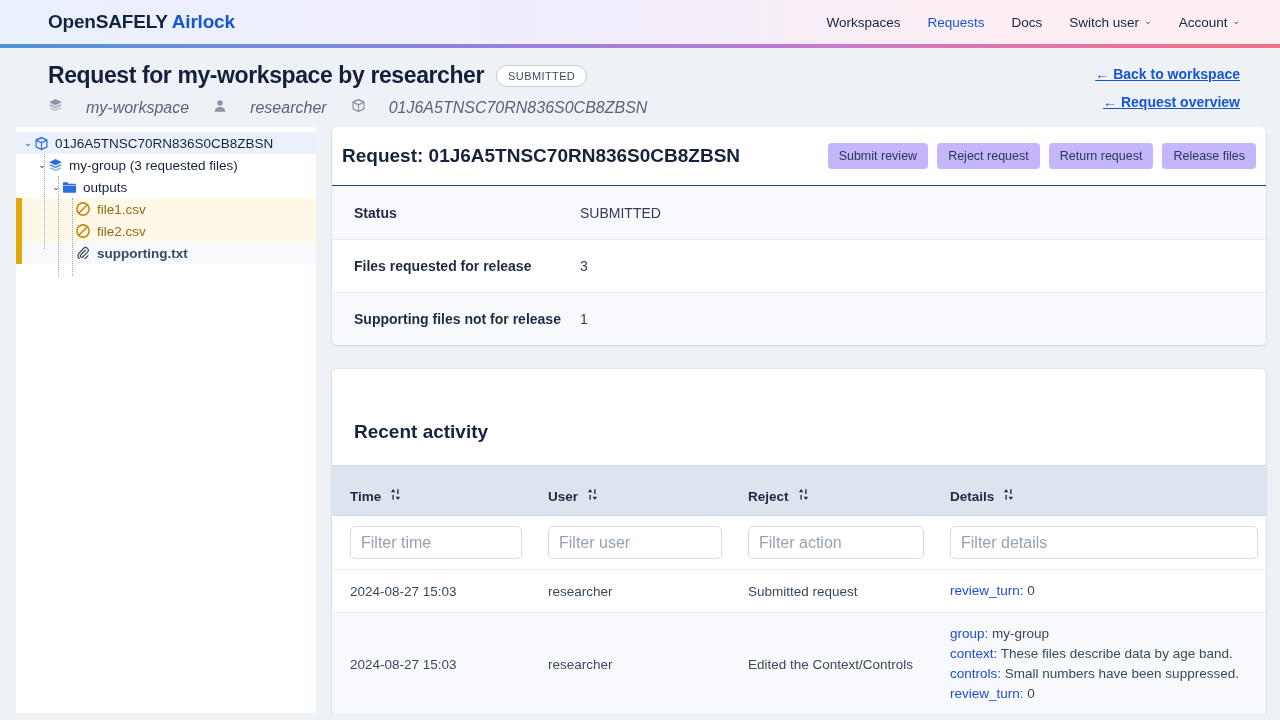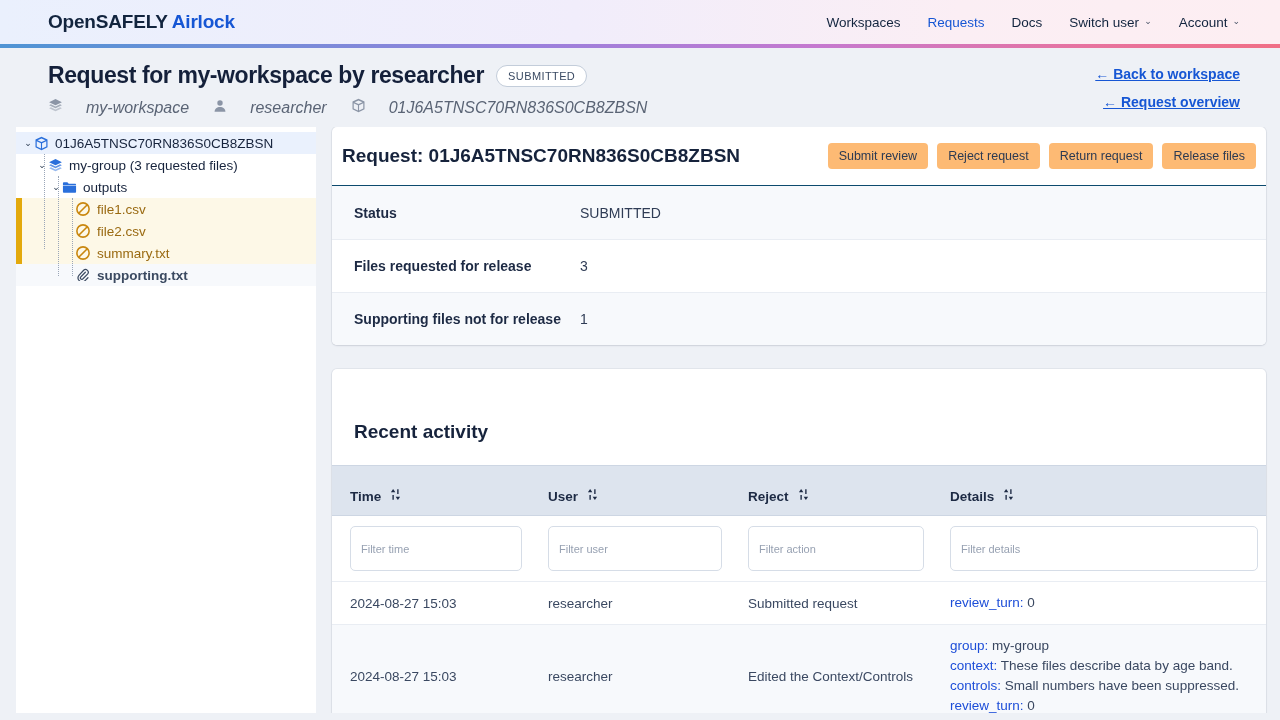--- a/index.html
+++ b/index.html
@@ -110,21 +110,21 @@
   }
   .card + .card { margin-top: 24px; }
 
   .card-head {
     display: flex; align-items: center; gap: 14px;
     padding: 16px 10px; border-bottom: 1px solid #0c4a6e;
   }
   .card-title { font-size: 19px; font-weight: bold; color: #16233c; white-space: nowrap; }
   .btn-group { margin-left: auto; display: flex; gap: 9px; }
   .btn {
-    background: #fdba74; color: #2c3a52; border: none; border-radius: 4px;
+    background: #c4b5fd; color: #2c3a52; border: none; border-radius: 4px;
     font-family: inherit; font-size: 12.5px; padding: 6px 11px;
     white-space: nowrap; cursor: pointer;
   }
 
   .kv-row { display: flex; align-items: center; min-height: 53px; padding: 0 22px; }
   .kv-row.alt { background: #f7f9fc; }
   .kv-row + .kv-row { border-top: 1px solid #e9edf3; }
   .kv-key { width: 226px; flex: none; font-size: 14px; font-weight: bold; color: #1d2a44; }
   .kv-val { font-size: 14px; color: #2f3c55; }
 
@@ -139,22 +139,22 @@
     border-top: 1px solid #cdd6e3; border-bottom: 1px solid #cdd6e3;
     white-space: nowrap;
   }
   .th-inner { display: flex; align-items: center; gap: 9px; cursor: pointer; }
   table.activity td {
     padding: 11px 18px 11px 18px; font-size: 13.5px; color: #3a4861;
     vertical-align: middle; border-bottom: 1px solid #e9edf3;
   }
   tr.filter-row td { padding: 10px 8px 10px 18px; border-bottom: 1px solid #e9edf3; }
   .filter-input {
-    width: 100%; height: 45px; border: 1px solid #d6dde7; border-radius: 5px;
-    background: #fff; font-family: inherit; font-size: 11px; color: #3a4861;
+    width: 100%; height: 33px; border: 1px solid #d6dde7; border-radius: 5px;
+    background: #fff; font-family: inherit; font-size: 16px; color: #3a4861;
     padding: 0 10px; outline: none;
   }
   .filter-input::placeholder { color: #97a1b2; }
   tr.data-row.shade td { background: #f7f9fc; }
   .det-line { line-height: 20px; }
   .det-key { font-weight: normal; color: #1d4ed8; }
   .col-time  { width: 198px; }
   .col-user  { width: 200px; }
   .col-action{ width: 202px; }
 </style>
@@ -259,28 +259,20 @@
           </svg></span>
       <span class="tree-label file">file1.csv</span>
     </div>
       <div class="tree-row req" style="padding-left:48px">
       <span class="chev"></span>
       <span class="ticon"><svg width="14" height="14" viewBox="0 0 16 16">
             <circle cx="8" cy="8" r="7" fill="none" stroke="#c9870f" stroke-width="1.8"></circle>
             <path d="M3.4 12.6 12.6 3.4" stroke="#c9870f" stroke-width="1.8" stroke-linecap="round"></path>
           </svg></span>
       <span class="tree-label file">file2.csv</span>
-    </div>
-      <div class="tree-row req" style="padding-left:48px">
-      <span class="chev"></span>
-      <span class="ticon"><svg width="14" height="14" viewBox="0 0 16 16">
-            <circle cx="8" cy="8" r="7" fill="none" stroke="#c9870f" stroke-width="1.8"></circle>
-            <path d="M3.4 12.6 12.6 3.4" stroke="#c9870f" stroke-width="1.8" stroke-linecap="round"></path>
-          </svg></span>
-      <span class="tree-label file">summary.txt</span>
     </div>
       <div class="tree-row req-last" style="padding-left:48px">
       <span class="chev"></span>
       <span class="ticon"><svg width="13" height="13" viewBox="0 0 16 16" fill="none" stroke="#3b4a61" stroke-width="1.5" stroke-linecap="round">
             <path d="M11.5 5.2 6.1 10.7a1.8 1.8 0 1 0 2.5 2.5l5.6-5.6a3.4 3.4 0 0 0-4.8-4.8L3.6 9.1a5 5 0 0 0 7 7l4.1-4.1"></path>
           </svg></span>
       <span class="tree-label support">supporting.txt</span>
     </div>
       <div class="guide" style="left:28px;top:27px;height:95px"></div>
       <div class="guide" style="left:42px;top:49px;height:100px"></div>

